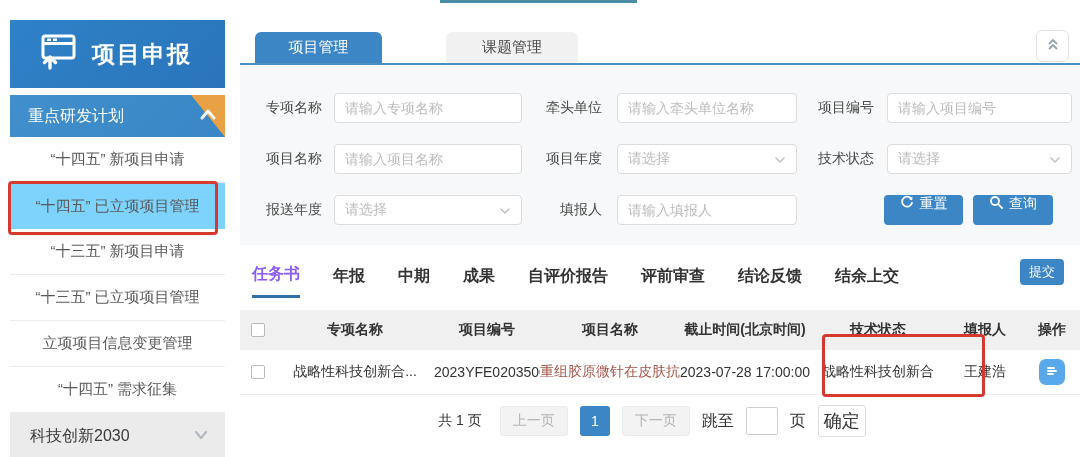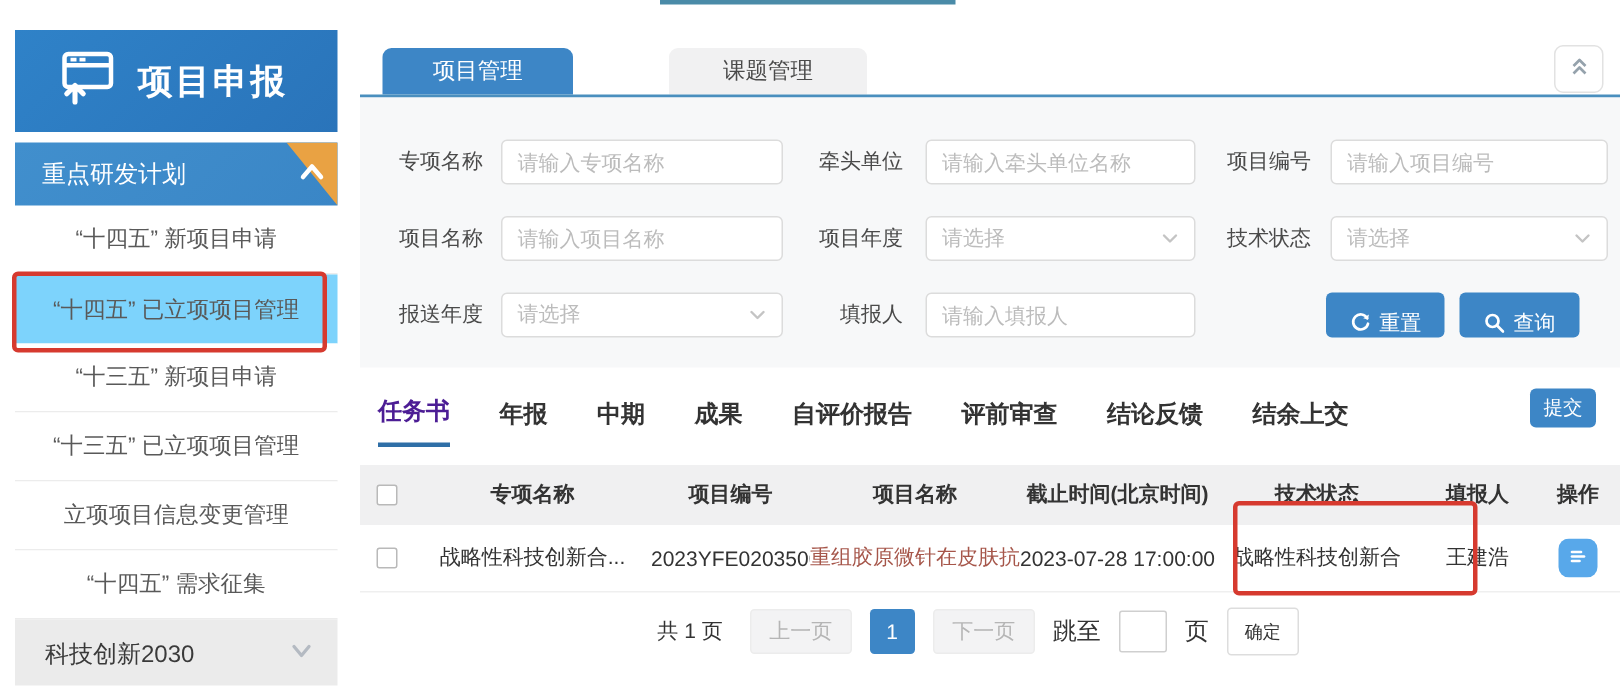--- a/index.html
+++ b/index.html
@@ -65,30 +65,30 @@
   .fin { height:30px; border:1px solid #dcdcdc; border-radius:4px; background:#fff; font-size:14px;
     padding:0 10px; color:#333; outline:none; font-family:inherit; }
   .fin::placeholder { color:#bcbcbc; }
   .w1 { width:188px; margin-left:12px; } .w2 { width:180px; margin-left:15px; } .w3 { width:185px; margin-left:13px; }
   .lb2 { margin-left:10px; } .lb3 { margin-left:7px; }
   .fsel { height:30px; border:1px solid #dcdcdc; border-radius:4px; background:#fff;
     display:flex; align-items:center; padding:0 10px; cursor:pointer; }
   .fsel .ph { flex:1; font-size:14px; color:#bcbcbc; }
   .btns { position:absolute; left:644px; top:130px; display:flex; gap:10px; }
   .btn-blue { height:30px; background:#3d86c6; color:#fff; border:none; border-radius:4px;
-    font-size:14px; display:flex; align-items:flex-end; justify-content:center; gap:6px;
+    font-size:14px; display:flex; align-items:flex-start; justify-content:center; gap:6px;
     cursor:pointer; font-family:inherit; }
   .btn-reset { width:79px; } .btn-query { width:80px; }
 
   
   .subtabs { position:absolute; top:252px; left:0; width:840px; height:48px; background:#fff;
     display:flex; align-items:center; gap:33px; padding-left:12px; }
   .subtab { font-size:16px; font-weight:bold; color:#333; cursor:pointer; height:44px;
     display:flex; align-items:center; }
-  .subtab.active { color:#4c1d95; border-bottom:3px solid #2f6fa7; padding-bottom:0; }
+  .subtab.active { color:#8b5cf6; border-bottom:3px solid #2f6fa7; padding-bottom:0; }
   .submit-btn { position:absolute; right:16px; top:7px; width:44px; height:26px; background:#3d86c6;
     color:#fff; border:none; border-radius:4px; font-size:13px; cursor:pointer; font-family:inherit; }
 
   
   .tbl { position:absolute; top:310px; left:0; width:840px; }
   .trow { display:flex; align-items:center; }
   .thead { height:40px; background:#f0f0f1; font-weight:bold; font-size:14px; color:#333; }
   .tdata { height:45px; font-size:14px; color:#333; border-bottom:1px solid #efefef; background:#fff; }
   .tc { text-align:center; overflow:hidden; white-space:nowrap; }
   .c-cb { width:36px; display:flex; justify-content:center; }
@@ -103,21 +103,21 @@
   .pager { position:absolute; top:403px; left:0; width:840px; height:36px;
     display:flex; align-items:center; justify-content:center; gap:12px; transform:translateX(-8px); }
   .pg-total { font-size:14px; color:#333; margin-right:6px; }
   .pg-btn { width:68px; height:30px; background:#f3f3f4; border:1px solid #ececec; border-radius:3px;
     color:#b5b5b5; font-size:14px; display:flex; align-items:center; justify-content:center; cursor:pointer; }
   .pg-cur { width:30px; height:30px; background:#3d86c6; border-radius:3px; color:#fff; font-size:14px;
     display:flex; align-items:center; justify-content:center; cursor:pointer; }
   .pg-txt { font-size:16px; color:#333; }
   .pg-input { width:32px; height:28px; border:1px solid #cfcfcf; border-radius:2px; background:#fff; outline:none; text-align:center; font-family:inherit; }
   .pg-ok { width:48px; height:32px; background:#fff; border:1px solid #ddd; border-radius:3px;
-    font-size:12px; color:#333; cursor:pointer; font-family:inherit; }
+    font-size:18px; color:#333; cursor:pointer; font-family:inherit; }
 </style>
 </head>
 <body>
 
 <div class="top-line"></div>
 
 <div class="sidebar">
   <div class="logo">
     <span>
       <svg width="42" height="38" viewBox="0 0 42 38" fill="none">

